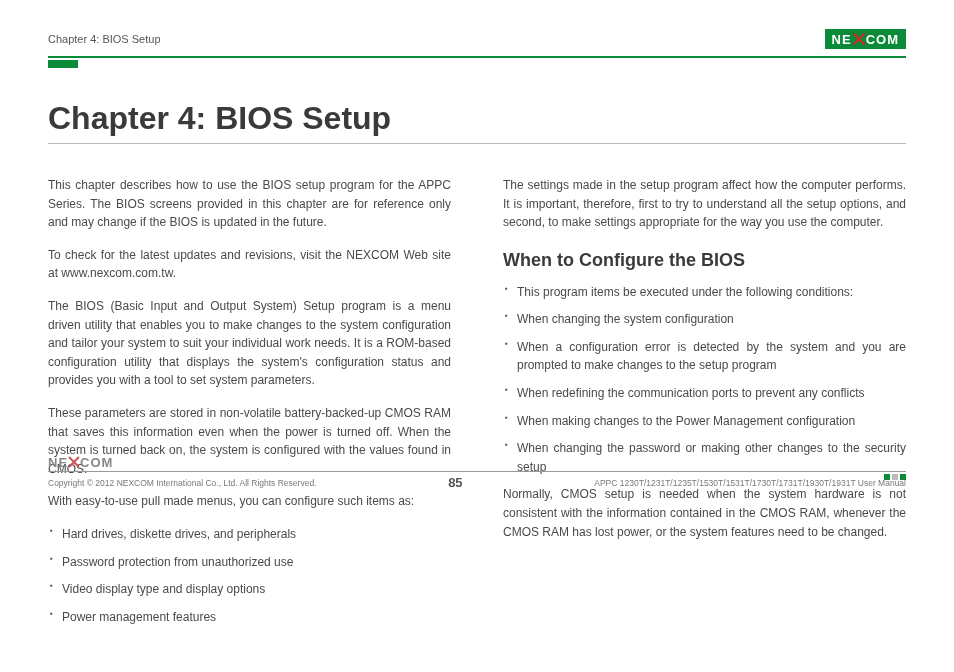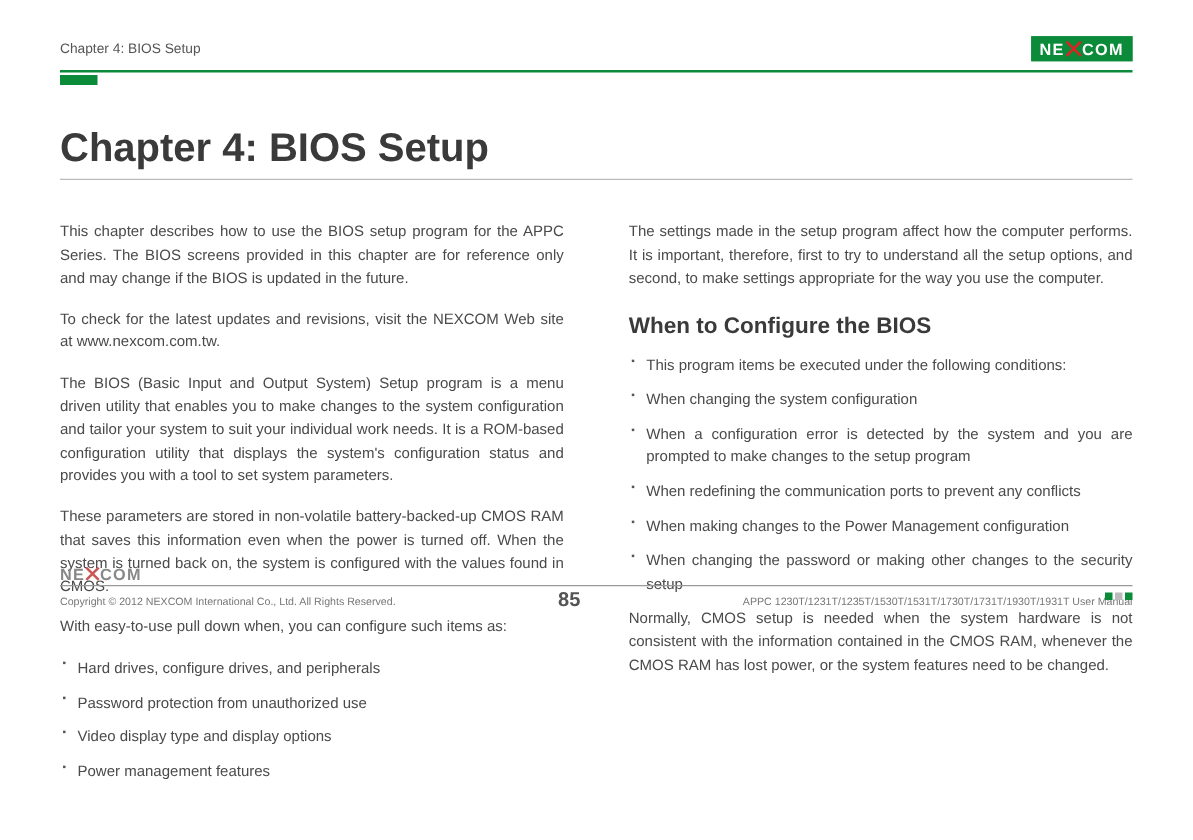--- a/index.html
+++ b/index.html
@@ -26,21 +26,21 @@
   ul.bullets li::before { content: "▪"; position: absolute; left: 2px; top: 0; font-size: 8px; color: #555; }
   .footer { position: absolute; left: 48px; right: 48px; bottom: 14px; }
   .foot-rule { height: 1px; background: #999; margin-bottom: 3px; position: relative; }
   .foot-logo-row { display: flex; align-items: center; height: 18px; }
   .foot-logo { font-size: 13px; font-weight: 700; color: #888; letter-spacing: 1px; display:flex; align-items:center; }
   .foot-logo .fx { position:relative; display:inline-block; width:12px; height:12px; }
   .foot-logo .fx::before, .foot-logo .fx::after { content:""; position:absolute; left:5px; top:-1px; width:2px; height:14px; background:#c55; }
   .foot-logo .fx::before { transform: rotate(45deg); }
   .foot-logo .fx::after { transform: rotate(-45deg); }
   .foot-line { display: flex; justify-content: space-between; align-items: center; font-size: 8.5px; color: #777; margin-top: 2px; }
-  .foot-center { font-weight: 700; font-size: 16px; color: #555; }
+  .foot-center { font-weight: 700; font-size: 13px; color: #555; }
   .foot-squares { position:absolute; right:0; bottom:10px; display:flex; gap:2px; }
   .foot-squares span { width:6px; height:6px; background:#0b8a3a; display:inline-block; }
   .foot-squares span:nth-child(2){ background:#bbb; }
 </style>
 </head>
 <body>
 
 <div class="page">
   <div class="topbar">
     <span class="chap-small">Chapter 4: BIOS Setup</span>
@@ -56,23 +56,23 @@
 
   <h1 class="title">Chapter 4: BIOS Setup</h1>
   <div class="title-rule"></div>
 
   <div class="columns">
     <div class="col">
       <p>This chapter describes how to use the BIOS setup program for the APPC Series. The BIOS screens provided in this chapter are for reference only and may change if the BIOS is updated in the future.</p>
       <p>To check for the latest updates and revisions, visit the NEXCOM Web site at www.nexcom.com.tw.</p>
       <p>The BIOS (Basic Input and Output System) Setup program is a menu driven utility that enables you to make changes to the system configuration and tailor your system to suit your individual work needs. It is a ROM-based configuration utility that displays the system's configuration status and provides you with a tool to set system parameters.</p>
       <p>These parameters are stored in non-volatile battery-backed-up CMOS RAM that saves this information even when the power is turned off. When the system is turned back on, the system is configured with the values found in CMOS.</p>
-      <p>With easy-to-use pull down when, you can configure such items as:</p>
+      <p>With easy-to-use pull made menus, you can configure such items as:</p>
       <ul class="bullets">
-        <li>Hard drives, configure drives, and peripherals</li>
+        <li>Hard drives, diskette drives, and peripherals</li>
         <li>Password protection from unauthorized use</li>
         <li>Video display type and display options</li>
         <li>Power management features</li>
       </ul>
     </div>
 
     <div class="col">
       <p>The settings made in the setup program affect how the computer performs. It is important, therefore, first to try to understand all the setup options, and second, to make settings appropriate for the way you use the computer.</p>
       <div class="h2">When to Configure the BIOS</div>
       <ul class="bullets">

